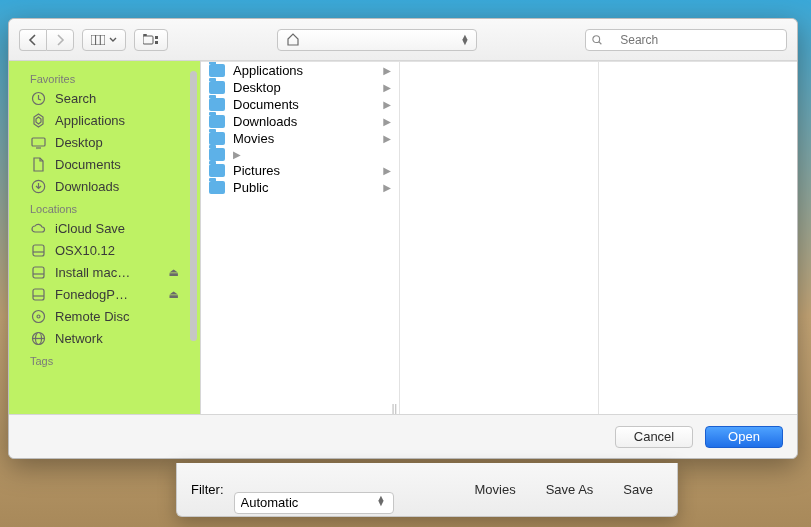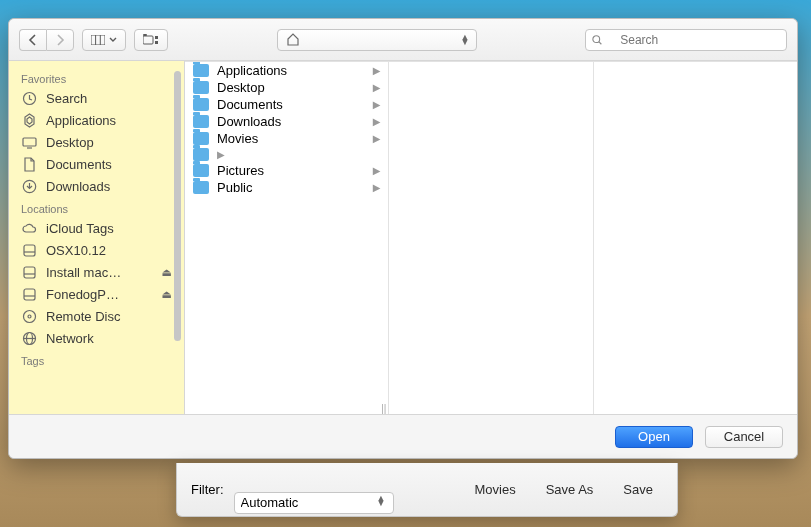--- a/index.html
+++ b/index.html
@@ -31,22 +31,22 @@
     }
     .pathctl .updn { position: absolute; right: 6px; font-size: 9px; color: #6a6a6a; display: flex; flex-direction: column; line-height: 5px; }
     .search {
       height: 22px; width: 202px; background: #ffffff;
       border: 1px solid #c6c6c6; border-radius: 4px; display: inline-flex; align-items: center;
       padding: 0 6px; gap: 18px; font-size: 12px; color: #8a8a8a;
     }
     .search input { border: none; outline: none; width: 100%; font-size: 12px; color:#333; background: transparent; }
     .body { flex: 1; display: flex; overflow: hidden; }
     .sidebar {
-      width: 176px; background: #fef9c3; border-right: 1px solid #d6d6d6;
-      padding: 6px 0; font-size: 13px; color: #3a3a3a; overflow: hidden; position: relative;
+      width: 192px; background: #bef264; border-right: 1px solid #d6d6d6;
+      padding: 6px 9px; font-size: 13px; color: #3a3a3a; overflow: hidden; position: relative;
     }
     .sidebar .secthead { font-size: 11px; color: #7a7a7a; padding: 6px 12px 2px; }
     .sbitem { display: flex; align-items: center; gap: 9px; padding: 3px 12px; cursor: default; }
     .sbitem .icon { width: 16px; height: 16px; display: inline-flex; align-items: center; justify-content: center; color: #6b6b6b; }
     .sbitem .label { flex: 1; white-space: nowrap; overflow: hidden; text-overflow: ellipsis; }
     .eject { color:#6a6a6a; font-size: 11px; }
     .sidebar .scrolltrack { position:absolute; top:0; right:3px; width:7px; height:100%; }
     .sidebar .scrollthumb { position:absolute; top:10px; width:7px; height:270px; background:#c6c6c6; border-radius:4px; }
     .columns { flex:1; display: flex; background: #ffffff; border-top:1px solid #e2e2e2; }
     .colview { flex:1; border-right:1px solid #e2e2e2; font-size:13px; overflow:hidden; position:relative; }
@@ -191,21 +191,21 @@
           </div>
         </div>
       <div class="secthead">Locations</div>
       <div id="loc-list">
           <div class="sbitem">
             <span class="icon">
               <svg width="16" height="12" viewBox="0 0 16 12">
                 <path d="M5 10 A3 3 0 0 1 5 4 A4 4 0 0 1 12 5 A2.5 2.5 0 0 1 12 10 Z" stroke="#6b6b6b" stroke-width="1.2" fill="none"></path>
               </svg>
             </span>
-            <span class="label">iCloud Tags</span>
+            <span class="label">iCloud Save</span>
           </div>
           <div class="sbitem">
             <span class="icon">
               <svg width="15" height="15" viewBox="0 0 15 15">
                 <rect x="2" y="2" width="11" height="11" rx="2" stroke="#6b6b6b" stroke-width="1.2" fill="none"></rect>
                 <line x1="2" y1="9" x2="13" y2="9" stroke="#6b6b6b" stroke-width="1.2" fill="none"></line>
               </svg>
             </span>
             <span class="label">OSX10.12</span>
           </div>
@@ -298,22 +298,22 @@
             </div>
           </div>
         <div class="col-resize">||</div>
       </div>
       <div class="colview"></div>
       <div class="colview"></div>
     </div>
   </div>
 
   <div class="footer">
+    <button class="btn">Cancel</button>
     <button class="btn primary">Open</button>
-    <button class="btn">Cancel</button>
   </div>
 </div>
 
 <div class="sheet">
   <span>Filter:</span>
   <div class="selwrap">
     <select>
       <option>Automatic</option>
     </select>
     <div class="updn2">

